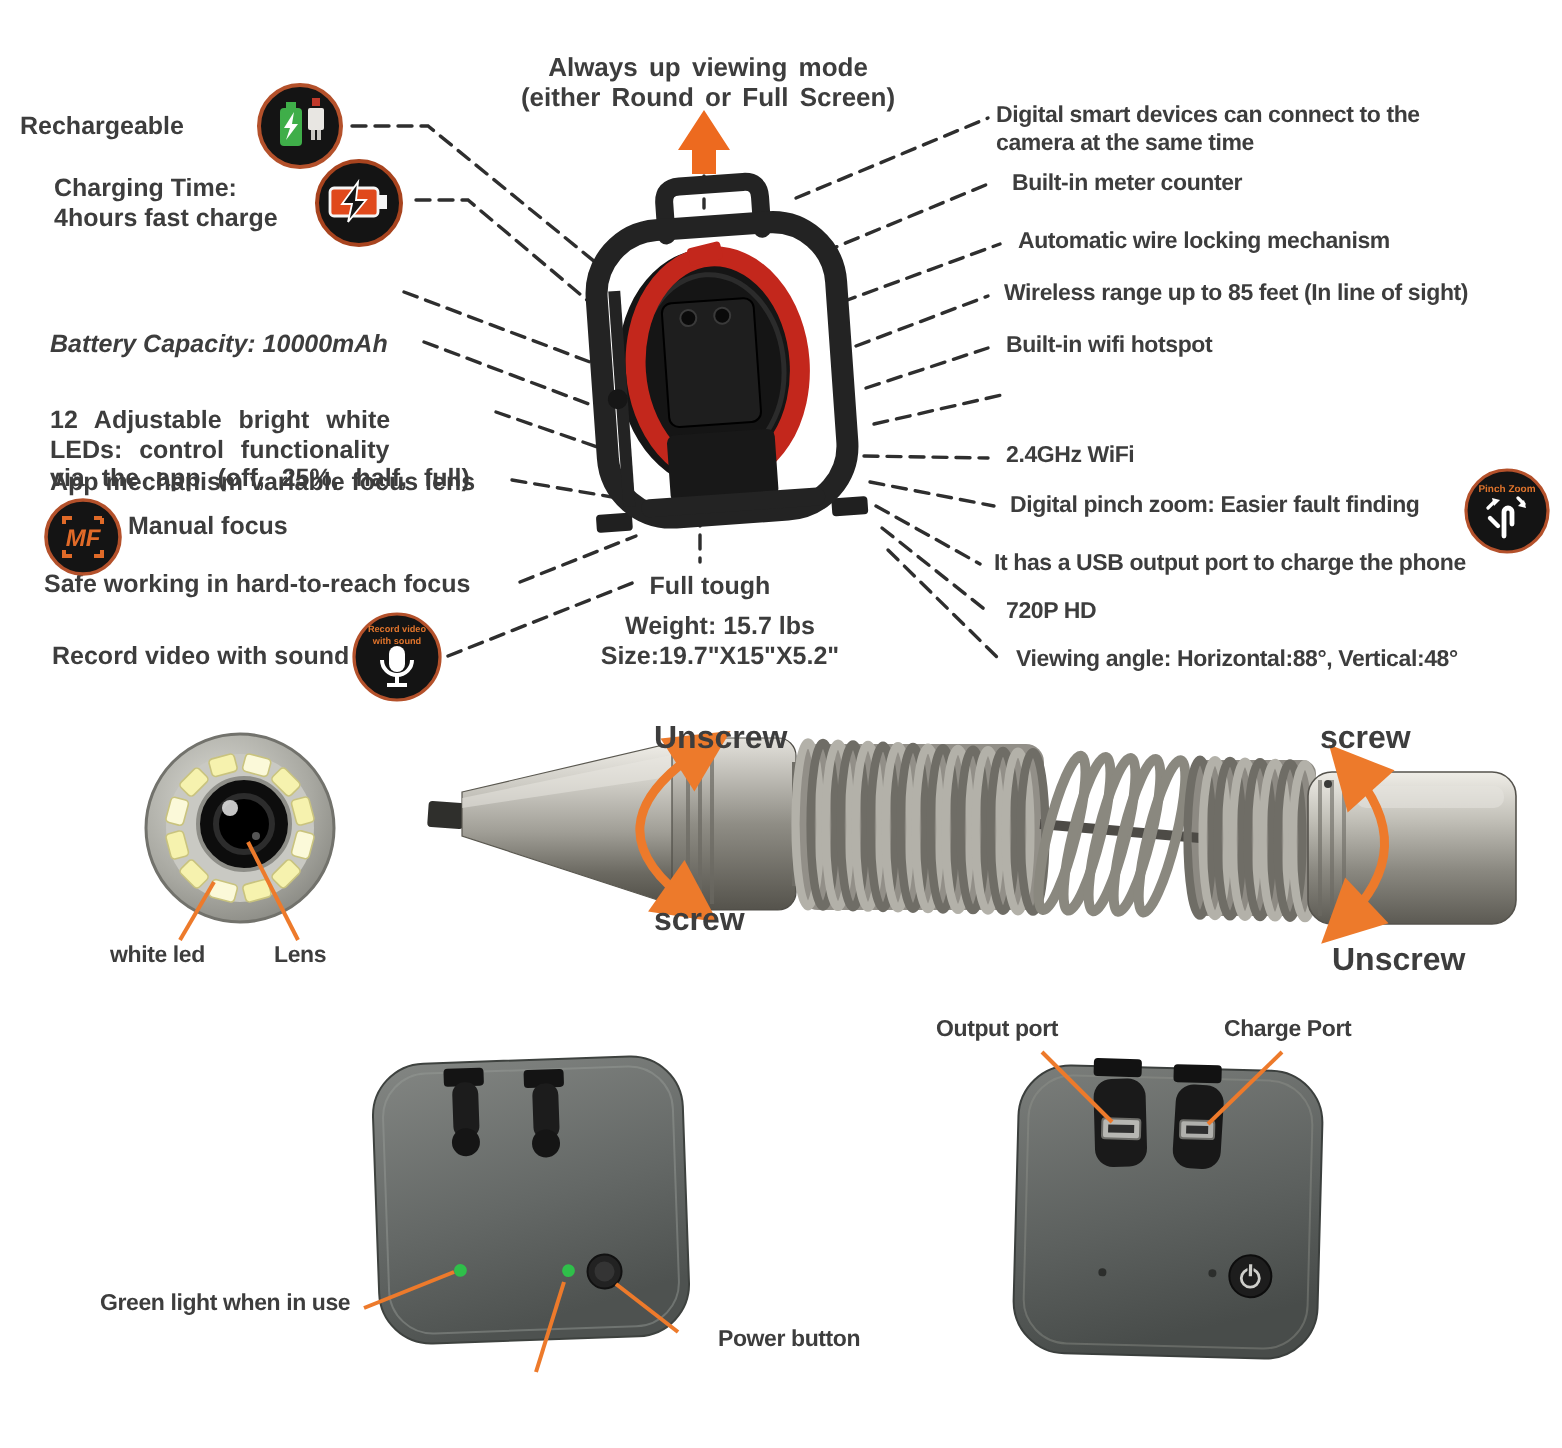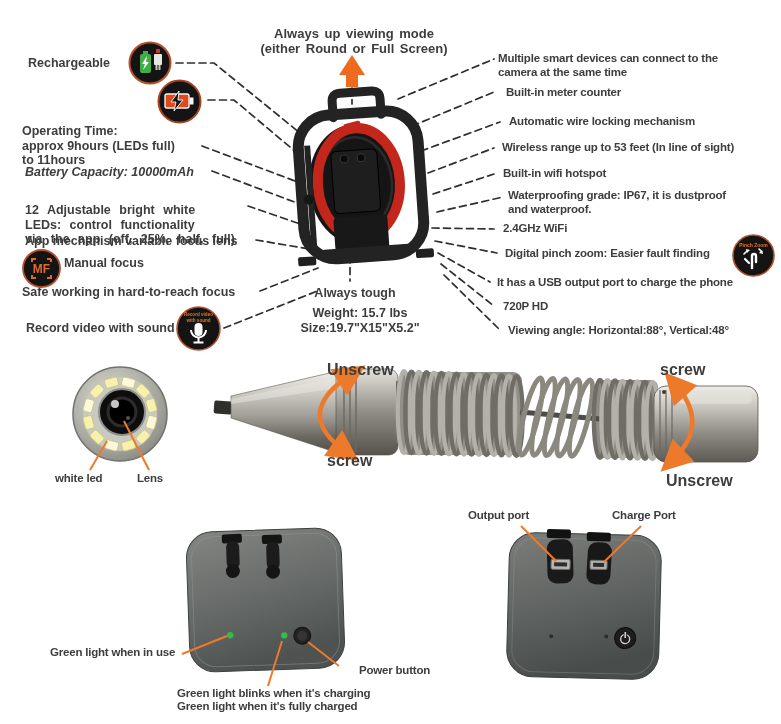--- a/index.html
+++ b/index.html
@@ -229,63 +229,58 @@
       <line x1="626" y1="631" x2="626" y2="637" stroke="#cfcfcb" stroke-width="1.6"></line>
     </g>
   </g>
   <line x1="521" y1="526" x2="556" y2="561" stroke="#ED7A2B" stroke-width="2"></line>
   <line x1="641" y1="526" x2="604" y2="562" stroke="#ED7A2B" stroke-width="2"></line>
 </svg>
 
   <div class="lbl topnote" style="left:252px;top:27px;width:204px;">Always up viewing mode
 (either Round or Full Screen)</div>
 
-  <div class="lbl lcol" style="left:28px;top:56px;">Rechargeable</div>
-  <div class="lbl lcol" style="left:22px;top:124px;">Operating Time:
-approx 9hours (LEDs full)
-to 11hours</div>
+  <div class="lbl lcol" style="left:10px;top:56px;">Rechargeable</div>
+  <div class="lbl lcol" style="left:27px;top:87px;">Charging Time:
+4hours fast charge</div>
   <div class="lbl lcol" style="left:25px;top:165px;font-style:italic;">Battery Capacity: 10000mAh</div>
   <div class="lbl lcol wide" style="left:25px;top:187px;">12 Adjustable bright white
 LEDs: control functionality
 via the app (off, 25%, half, full)</div>
   <div class="lbl lcol" style="left:25px;top:234px;">App mechanism variable focus lens</div>
   <div class="lbl lcol" style="left:64px;top:256px;">Manual focus</div>
   <div class="lbl lcol" style="left:22px;top:285px;">Safe working in hard-to-reach focus</div>
   <div class="lbl lcol" style="left:26px;top:321px;">Record video with sound</div>
 
-  <div class="lbl rcol" style="left:498px;top:52px;">Multiple smart devices can connect to the
+  <div class="lbl rcol" style="left:498px;top:52px;">Digital smart devices can connect to the
 camera at the same time</div>
   <div class="lbl rcol" style="left:506px;top:86px;">Built-in meter counter</div>
   <div class="lbl rcol" style="left:509px;top:115px;">Automatic wire locking mechanism</div>
-  <div class="lbl rcol" style="left:502px;top:141px;">Wireless range up to 53 feet (In line of sight)</div>
+  <div class="lbl rcol" style="left:502px;top:141px;">Wireless range up to 85 feet (In line of sight)</div>
   <div class="lbl rcol" style="left:503px;top:167px;">Built-in wifi hotspot</div>
-  <div class="lbl rcol" style="left:508px;top:189px;">Waterproofing grade: IP67, it is dustproof
-and waterproof.</div>
   <div class="lbl rcol" style="left:503px;top:222px;">2.4GHz WiFi</div>
   <div class="lbl rcol" style="left:497px;top:276px;">It has a USB output port to charge the phone</div>
   <div class="lbl rcol" style="left:505px;top:247px;">Digital pinch zoom: Easier fault finding</div>
   <div class="lbl rcol" style="left:503px;top:300px;">720P HD</div>
   <div class="lbl rcol" style="left:508px;top:324px;">Viewing angle: Horizontal:88°, Vertical:48°</div>
 
-  <div class="lbl cap" style="left:300px;top:286px;width:110px;">Always tough</div>
+  <div class="lbl cap" style="left:300px;top:286px;width:110px;">Full tough</div>
   <div class="lbl cap" style="left:290px;top:306px;width:140px;">Weight: 15.7 lbs</div>
   <div class="lbl cap" style="left:285px;top:321px;width:150px;">Size:19.7"X15"X5.2"</div>
 
   <div class="lbl mid" style="left:327px;top:361px;">Unscrew</div>
   <div class="lbl mid" style="left:327px;top:452px;">screw</div>
   <div class="lbl mid" style="left:660px;top:361px;">screw</div>
   <div class="lbl mid" style="left:666px;top:472px;">Unscrew</div>
 
   <div class="lbl small" style="left:55px;top:472px;">white led</div>
   <div class="lbl small" style="left:137px;top:472px;">Lens</div>
 
   <div class="lbl small" style="left:50px;top:646px;">Green light when in use</div>
   <div class="lbl small" style="left:337px;top:664px;padding-left:22px;">Power button</div>
-  <div class="lbl small" style="left:177px;top:687px;">Green light blinks when it's charging
-Green light when it's fully charged</div>
   <div class="lbl small" style="left:468px;top:509px;">Output port</div>
   <div class="lbl small" style="left:612px;top:509px;">Charge Port</div>
 
   <div class="icon" style="left:128px;top:41px;width:44px;height:44px;">
     <svg width="44" height="44" viewBox="0 0 44 44">
       <circle cx="22" cy="22" r="20.5" fill="#141414" stroke="#b4512b" stroke-width="2"></circle>
       <rect x="15" y="10" width="5" height="3" fill="#3fae49"></rect>
       <rect x="12" y="13" width="11" height="19" rx="2" fill="#3fae49"></rect>
       <polygon points="19,15 14,23 17,23 15,29 21,21 18,21" fill="#fff"></polygon>
       <rect x="28" y="8" width="4" height="4" fill="#c0392b"></rect>
@@ -295,21 +290,21 @@
     </svg>
   </div>
   <div class="icon" style="left:157px;top:79px;width:45px;height:45px;">
     <svg width="45" height="45" viewBox="0 0 45 45">
       <circle cx="22.5" cy="22.5" r="21" fill="#141414" stroke="#a8441f" stroke-width="2"></circle>
       <rect x="8" y="15" width="24" height="14" rx="2" fill="#e0491c" stroke="#f5f5f5" stroke-width="1.4"></rect>
       <rect x="32.5" y="18.5" width="4" height="7" fill="#f5f5f5"></rect>
       <polygon points="22,12 14,23 19,23 17,32 26,21 21,21" fill="#161616" stroke="#fff" stroke-width="0.9"></polygon>
     </svg>
   </div>
-  <div class="icon" style="left:22px;top:249px;width:39px;height:39px;">
+  <div class="icon" style="left:22px;top:249px;width:39px;height:39px;font-style:italic;">
     <svg width="39" height="39" viewBox="0 0 39 39">
       <circle cx="19.5" cy="19.5" r="18.5" fill="#141414" stroke="#b4512b" stroke-width="1.8"></circle>
       <path d="M10,13 v-3 h4 M29,10 h-4 M29,13 v-3 M10,26 v3 h4 M29,26 v3 h-4" stroke="#e06a28" stroke-width="2" fill="none"></path>
       <text x="19.5" y="24" text-anchor="middle" font-size="12" font-weight="bold" fill="#e06a28" font-family="Liberation Sans, sans-serif">MF</text>
     </svg>
   </div>
   <div class="icon" style="left:176px;top:306px;width:45px;height:45px;">
     <svg width="45" height="45" viewBox="0 0 45 45">
       <circle cx="22.5" cy="22.5" r="21.5" fill="#141414" stroke="#b4512b" stroke-width="1.6"></circle>
       <rect x="18.5" y="17" width="8" height="13" rx="4" fill="#fff"></rect>

